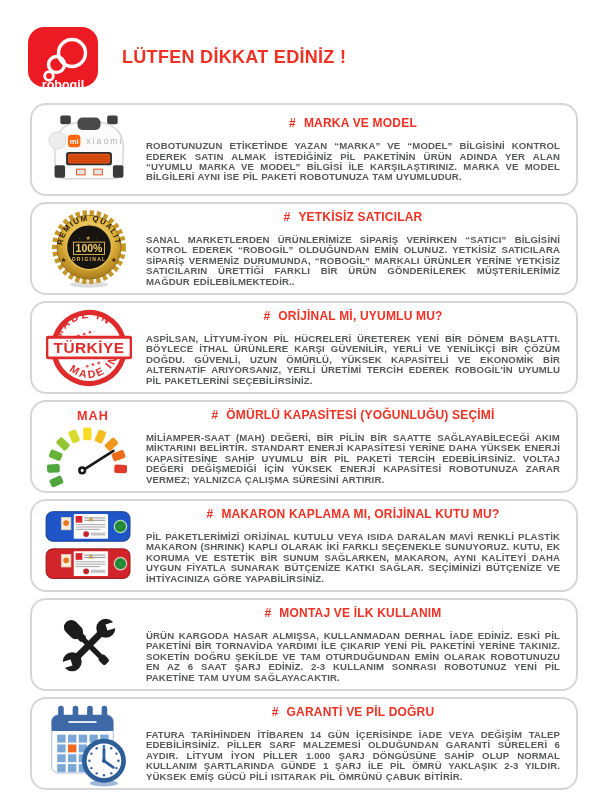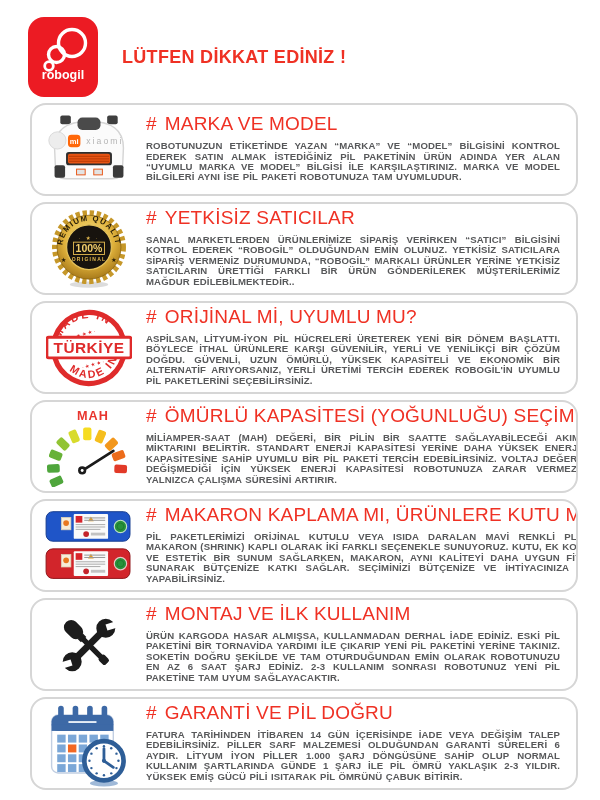--- a/index.html
+++ b/index.html
@@ -5,40 +5,40 @@
   html,body{margin:0;padding:0;}
   body{
     width:600px;height:800px;overflow:hidden;background:#ffffff;
     font-family:"Liberation Sans", sans-serif;
     -webkit-font-smoothing:antialiased;
   }
   .page{width:600px;height:800px;position:relative;}
   
   .header{display:flex;align-items:center;padding:22px 0 0 28px;height:70px;}
   .logo{
-    width:70px;height:80px;border-radius:16px;background:#EC1B23;
+    width:70px;height:60px;border-radius:16px;background:#EC1B23;
     position:relative;flex:none;
   }
   .logo svg{display:block;}
   .page-title{
     margin-left:24px;font-size:18px;font-weight:800;color:#EF3124;
     letter-spacing:.3px;white-space:nowrap;
   }
   
   .cards{margin-top:11px;}
   .card{
     width:548px;height:93px;margin:0 0 6px 30px;box-sizing:border-box;
     border:2px solid #D6D6D6;border-radius:16px;background:#fff;
     display:flex;align-items:center;overflow:hidden;
   }
   .icon-col{width:114px;flex:none;display:flex;align-items:flex-end;justify-content:center;}
   .content{flex:1;padding:4px 16px 4px 0;}
   .heading{
-    font-size:19px;font-weight:400;color:#EF3124;letter-spacing:.2px;
-    line-height:15px;white-space:nowrap;
+    font-size:12px;font-weight:700;color:#EF3124;letter-spacing:.2px;
+    line-height:15px;white-space:nowrap;text-align:center;
   }
   .heading .hash{margin-right:8px;}
   .body-text{
     margin-top:10px;font-size:9.6px;font-weight:700;color:#57585A;
     line-height:10.4px;text-align:justify;letter-spacing:.12px;word-spacing:.6px;
   }
   svg text{font-family:"Liberation Sans", sans-serif;}
 </style>
 </head>
 <body>
@@ -236,21 +236,21 @@
             <rect x="32" y="64" width="26" height="1.1" fill="#AFAFAF"></rect>
             <circle cx="43" cy="69.5" r="3" fill="#C4242B"></circle>
             <rect x="48" y="68" width="15" height="3" fill="#C2C2C2"></rect>
             <circle cx="79" cy="61.5" r="6.5" fill="#27913B" stroke="#E8C8C8" stroke-width="1.2"></circle>
             <circle cx="79" cy="61.5" r="3.5" fill="none" stroke="#1E7A2E" stroke-width="1"></circle>
           </g>
         </svg>
       </div>
       <div class="content">
         <div class="heading">
-          <span class="hash">#</span><span>MAKARON KAPLAMA MI, ÜRÜNLERE KUTU MU?</span>
+          <span class="hash">#</span><span>MAKARON KAPLAMA MI, ORİJİNAL KUTU MU?</span>
         </div>
         <div class="body-text">PİL PAKETLERİMİZİ ORİJİNAL KUTULU VEYA ISIDA DARALAN MAVİ RENKLİ PLASTİK MAKARON (SHRINK) KAPLI OLARAK İKİ FARKLI SEÇENEKLE SUNUYORUZ. KUTU, EK KORUMA VE ESTETİK BİR SUNUM SAĞLARKEN, MAKARON, AYNI KALİTEYİ DAHA UYGUN FİYATLA SUNARAK BÜTÇENİZE KATKI SAĞLAR. SEÇİMİNİZİ BÜTÇENİZE VE İHTİYACINIZA GÖRE YAPABİLİRSİNİZ.</div>
       </div>
     </div>
 
     <div class="card">
       <div class="icon-col">
         <svg width="76" height="76" viewBox="0 0 80 80">
 
           <g transform="rotate(-45 40 40)">

